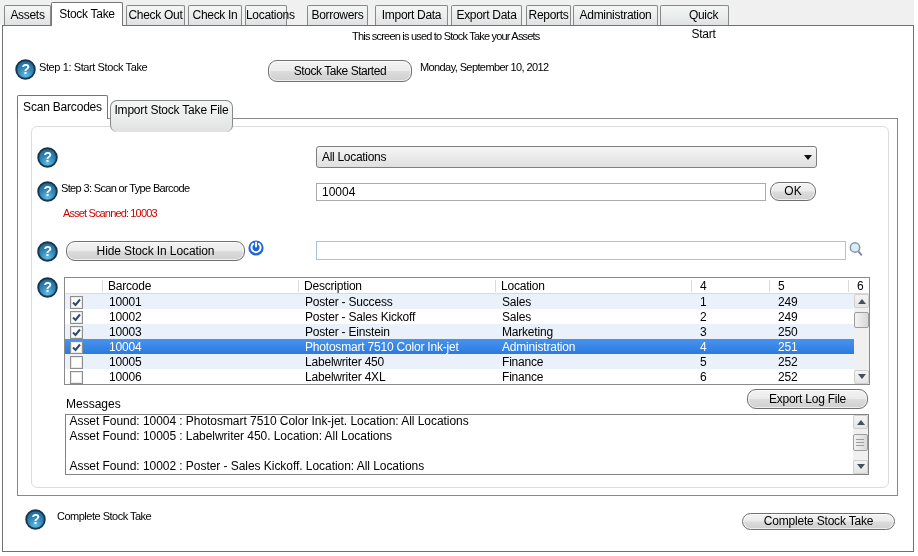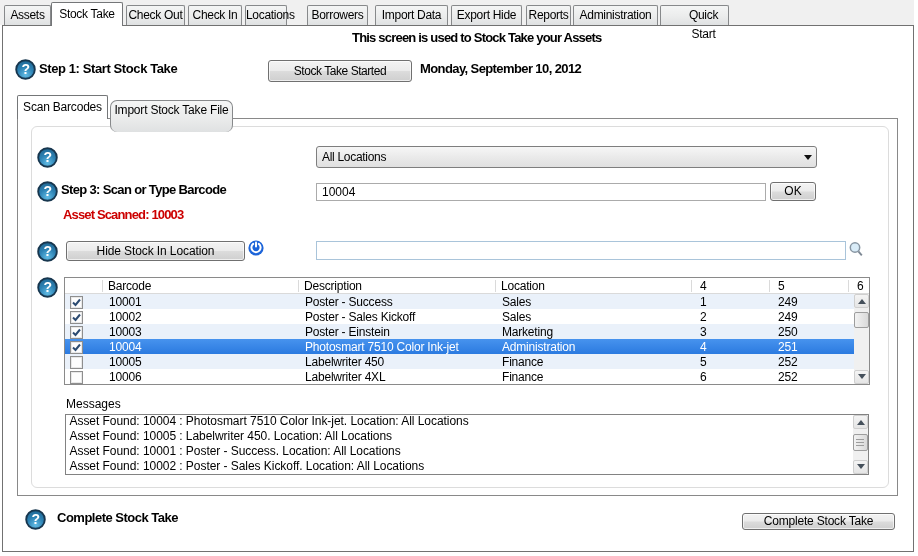--- a/index.html
+++ b/index.html
@@ -7,22 +7,22 @@
 .stage{position:relative;width:918px;height:556px;font-family:"Liberation Sans",sans-serif;color:#000;}
 .abs{position:absolute;}
 .strip{left:0;top:0;width:914px;height:25px;background:#f0f0f0;}
 .page{left:2px;top:25px;width:912px;height:527px;background:#fff;border:1px solid #717171;box-sizing:border-box;}
 .tab{top:5px;height:20px;box-sizing:border-box;border:1px solid #87898b;border-bottom:none;border-radius:2px 2px 0 0;background:linear-gradient(#f4f5f5,#ebecec 55%,#dfe1e2);font-size:12px;text-align:center;line-height:19px;z-index:2;letter-spacing:-0.3px;}
 .tab.sel{top:2px;height:24px;background:#fff;z-index:3;line-height:23px;border-color:#747678;}
 .itab{box-sizing:border-box;border:1px solid #87898b;border-bottom:none;border-radius:2px 2px 0 0;background:linear-gradient(#f4f5f5,#ebecec 55%,#dfe1e2);font-size:12px;text-align:center;z-index:2;letter-spacing:-0.2px;}
 .itab.sel{background:#fff;z-index:4;border-color:#747678;}
 .panel{left:17px;top:118px;width:881px;height:378px;border:1px solid #898989;background:#fff;box-sizing:border-box;}
 .gbox{left:31px;top:126px;width:858px;height:362px;border:1px solid #dcdcdc;border-radius:6px;box-sizing:border-box;}
-.btn{box-sizing:border-box;border:1px solid #707070;border-radius:3px;background:linear-gradient(#f3f3f3,#ebebeb 48%,#dcdcdc 52%,#cfcfcf);box-shadow:inset 0 0 0 1px rgba(255,255,255,.65);font-size:12px;text-align:center;}
-.lbl{font-weight:bold;font-size:13px;white-space:nowrap;}
+.btn{box-sizing:border-box;border:1px solid #707070;border-radius:9px;background:linear-gradient(#f3f3f3,#ebebeb 48%,#dcdcdc 52%,#cfcfcf);box-shadow:inset 0 0 0 1px rgba(255,255,255,.65);font-size:12px;text-align:center;}
+.lbl{font-weight:normal;font-size:11px;white-space:nowrap;}
 .tbox{box-sizing:border-box;background:#fff;border:1px solid #ababab;font-size:12px;}
 .grid{left:64px;top:277px;width:806px;height:108px;border:1px solid #8a8a8a;box-sizing:border-box;background:#fff;font-size:12px;letter-spacing:-0.2px;}
 .hdr{position:absolute;left:0;top:0;width:100%;height:16px;background:#fff;border-bottom:1px solid #dadada;box-sizing:border-box;}
 .hsep{position:absolute;top:2px;width:1px;height:12px;background:#dadada;}
 .row{position:absolute;left:0;width:789px;height:15px;}
 .row.alt{background:#eaf1fa;}
 .row.selrow{background:linear-gradient(#4793ee,#2b7ae0);color:#fff;}
 .cell{position:absolute;top:0.5px;white-space:nowrap;line-height:14px;}
 .cbx{position:absolute;left:5px;top:1.5px;width:13px;height:13px;}
 .sbar{position:absolute;background:#f0f0f0;}
@@ -38,21 +38,21 @@
 <div class="stage">
   <div class="abs strip"></div>
   <div class="abs page"></div>
 
   <div class="abs tab" style="left:4px;width:47px;">Assets</div>
   <div class="abs tab" style="left:126px;width:59px;">Check Out</div>
   <div class="abs tab" style="left:188px;width:54px;">Check In</div>
   <div class="abs tab" style="left:245px;width:42px;">Locations</div>
   <div class="abs tab" style="left:307px;width:61px;">Borrowers</div>
   <div class="abs tab" style="left:375px;width:73px;">Import Data</div>
-  <div class="abs tab" style="left:451px;width:71px;">Export Hide</div>
+  <div class="abs tab" style="left:451px;width:71px;">Export Data</div>
   <div class="abs tab" style="left:526px;width:45px;">Reports</div>
   <div class="abs tab" style="left:573px;width:85px;">Administration</div>
   <div class="abs tab" style="left:660px;width:69px;padding-left:18px;">Quick Start</div>
   <div class="abs tab sel" style="left:51px;width:72px;">Stock Take</div>
 
   <div class="abs lbl" style="left:352px;top:30px;letter-spacing:-0.8px;">This screen is used to Stock Take your Assets</div>
 
   <div class="abs hicon" style="left:15px;top:59px;"><svg width="21" height="21" viewBox="0 0 21 21">
         <defs>
           <radialGradient id="hg1" cx="0.5" cy="0.8" r="0.85">
@@ -226,24 +226,24 @@
     <div class="sbar" style="left:789px;top:16px;width:15px;height:90px;">
       <div class="sbtn" style="top:0;"></div>
       <div class="uarr"></div>
       <div class="thumb" style="top:18px;height:16px;"></div>
       <div class="sbtn" style="bottom:0;"></div>
       <div class="darr"></div>
     </div>
   </div>
 
   <div class="abs" style="left:66px;top:397px;font-size:12px;">Messages</div>
+  <div class="abs btn" style="left:747px;top:389px;width:121px;height:20px;line-height:18px;letter-spacing:-0.25px;">Export Log File</div>
   <div class="abs" style="left:65px;top:414px;width:804px;height:61px;box-sizing:border-box;border:1px solid #828282;background:#fff;">
     <div class="msg" style="top:0px;">Asset Found: 10004 : Photosmart 7510 Color Ink-jet. Location: All Locations</div>
     <div class="msg" style="top:15px;">Asset Found: 10005 : Labelwriter 450. Location: All Locations</div>
-    <div class="msg" style="top:30px;">Asset Found: 10001 : Poster - Success. Location: All Locations</div>
     <div class="msg" style="top:45px;">Asset Found: 10002 : Poster - Sales Kickoff. Location: All Locations</div>
     <div class="sbar" style="left:787px;top:0;width:15px;height:59px;">
       <div class="sbtn" style="top:0;"></div>
       <div class="uarr"></div>
       <div class="thumb" style="top:19px;height:17px;"></div>
       <div style="position:absolute;left:3px;top:24px;width:8px;height:1px;background:#9d9d9d;"></div>
       <div style="position:absolute;left:3px;top:27px;width:8px;height:1px;background:#9d9d9d;"></div>
       <div style="position:absolute;left:3px;top:30px;width:8px;height:1px;background:#9d9d9d;"></div>
       <div class="sbtn" style="bottom:0;"></div>
       <div class="darr"></div>

